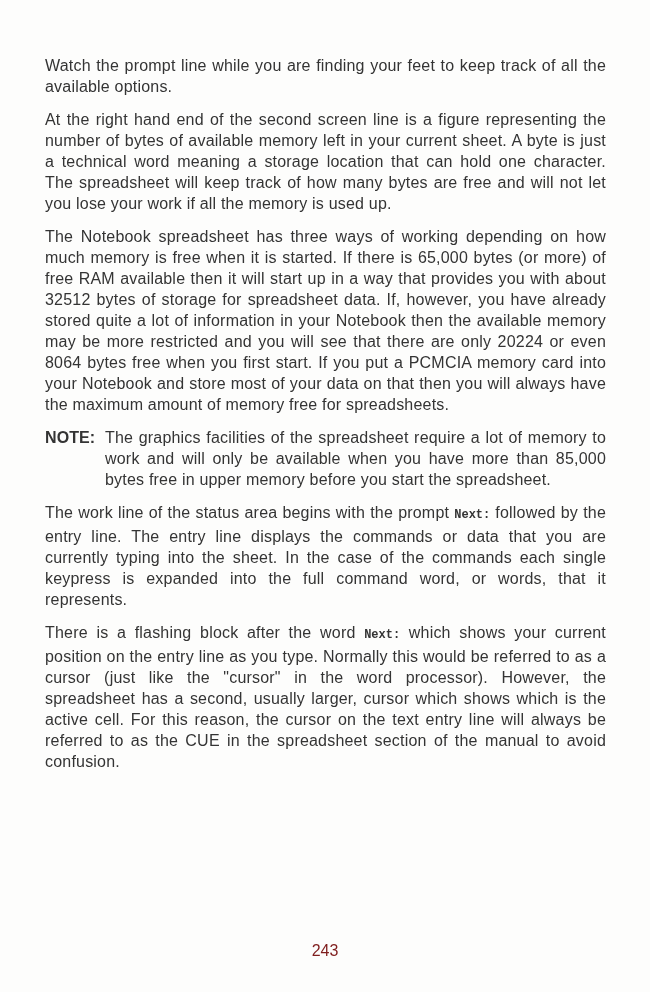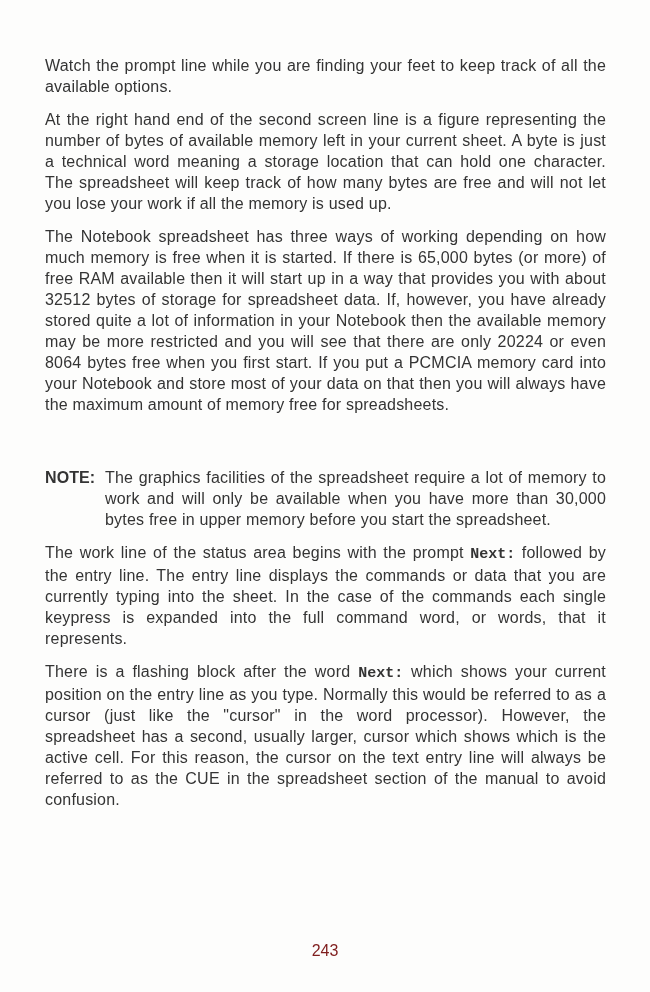--- a/index.html
+++ b/index.html
@@ -31,44 +31,43 @@
   }
   .body-text p.note {
     padding-left: 60px;
   }
   .note-label {
     display: inline-block;
     width: 60px;
     margin-left: -60px;
     font-weight: bold;
     letter-spacing: 0.1px;
-    margin-top: 40px;
   }
   .code {
     font-family: "Liberation Mono", "DejaVu Sans Mono", monospace;
     font-weight: bold;
-    font-size: 15px;
+    font-size: 12px;
     letter-spacing: 0;
   }
   .page-number {
     position: absolute;
     left: 0;
     right: 0;
     bottom: 32px;
     text-align: center;
     font-size: 16px;
     color: #7f1d1d;
   }
 </style>
 </head>
 <body>
 
 <div class="page">
   <div class="body-text" id="doc-body">
       <p><span class="plain">Watch the prompt line while you are finding your feet to keep track of all the available options.</span></p>
       <p><span class="plain">At the right hand end of the second screen line is a figure representing the number of bytes of available memory left in your current sheet. A byte is just a technical word meaning a storage location that can hold one character. The spreadsheet will keep track of how many bytes are free and will not let you lose your work if all the memory is used up.</span></p>
       <p><span class="plain">The Notebook spreadsheet has three ways of working depending on how much memory is free when it is started. If there is 65,000 bytes (or more) of free RAM available then it will start up in a way that provides you with about 32512 bytes of storage for spreadsheet data. If, however, you have already stored quite a lot of information in your Notebook then the available memory may be more restricted and you will see that there are only 20224 or even  8064 bytes free when you first start. If you put a PCMCIA memory card into your Notebook and store most of your data on that then you will always have the maximum amount of memory free for spreadsheets.</span></p>
-      <p class="note"><span class="note-label">NOTE:</span><span class="plain">The graphics facilities of the spreadsheet require a lot of memory to work and will only be available when you have more than 30,000 bytes free in upper memory before you start the spreadsheet.</span></p>
+      <p class="note"><span class="note-label">NOTE:</span><span class="plain">The graphics facilities of the spreadsheet require a lot of memory to work and will only be available when you have more than 85,000 bytes free in upper memory before you start the spreadsheet.</span></p>
       <p><span class="plain">The work line of the status area begins with the prompt </span><span class="code">Next:</span><span class="plain"> followed by the entry line. The entry line displays the commands or data that you are currently typing into the sheet. In the case of the commands each single keypress is expanded into the full command word, or words, that it represents.</span></p>
       <p><span class="plain">There is a flashing block after the word </span><span class="code">Next:</span><span class="plain"> which shows your current position on the entry line as you type. Normally this would be referred to as a cursor (just like the "cursor" in the word processor). However, the spreadsheet has a second, usually larger, cursor which shows which is the active cell. For this reason, the cursor on the text entry line will always be referred to as the CUE in the spreadsheet section of the manual to avoid confusion.</span></p>
     </div>
   <div class="page-number">243</div>
 </div>
 
 </body></html>

